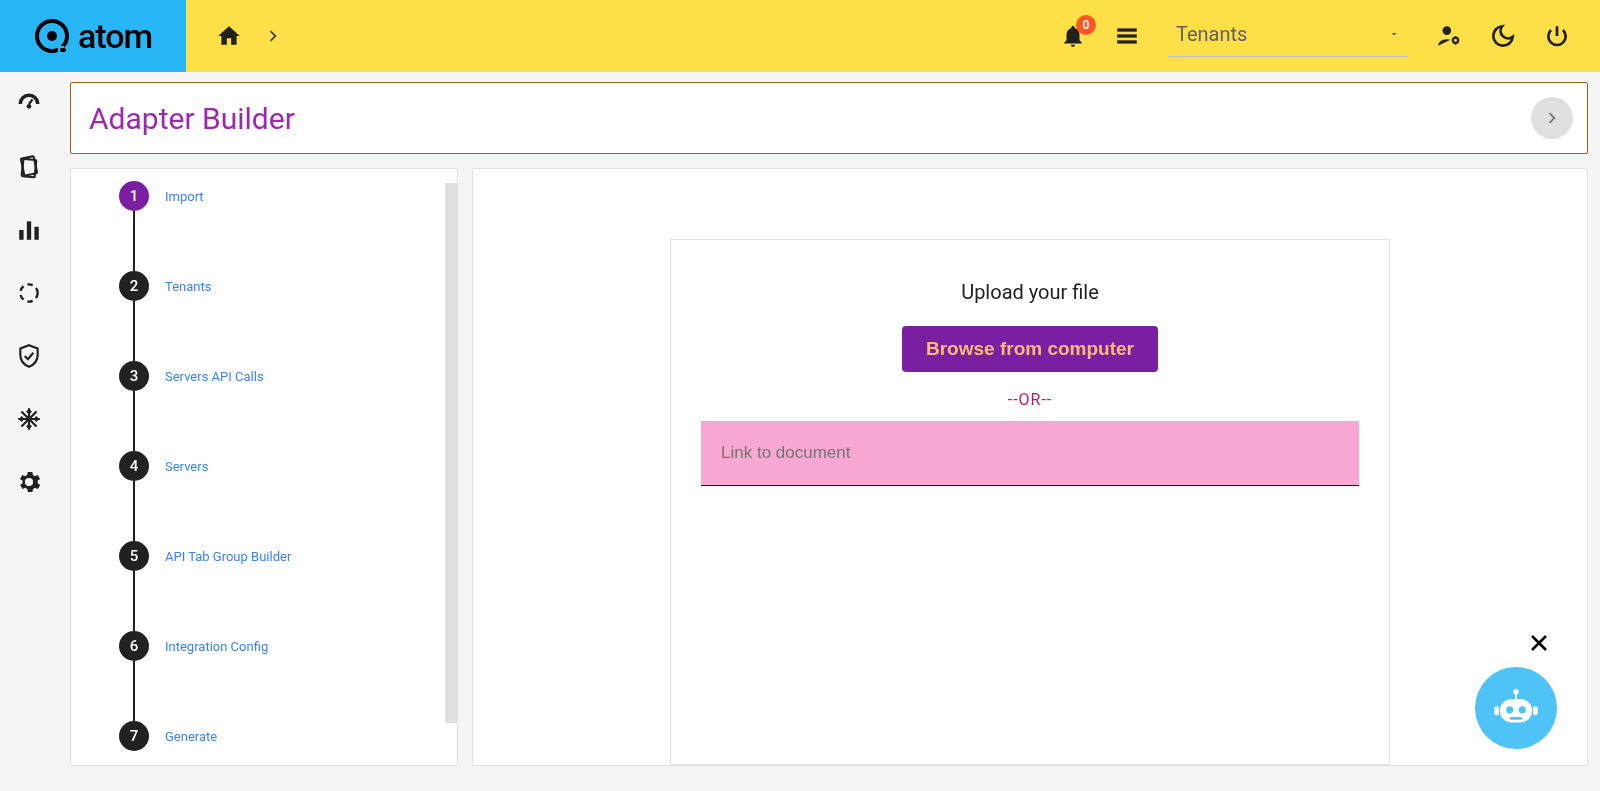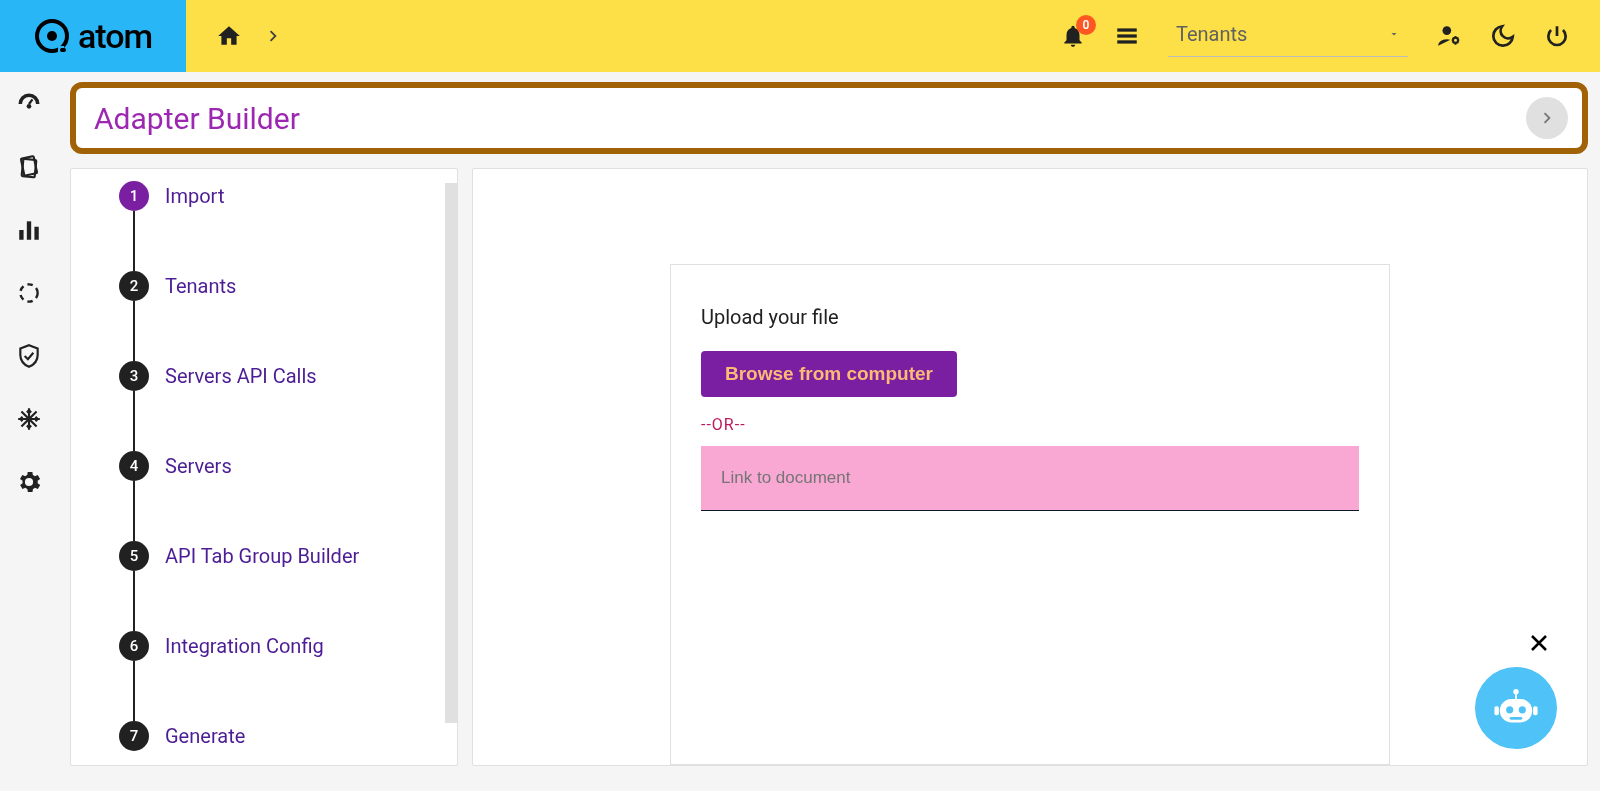--- a/index.html
+++ b/index.html
@@ -98,22 +98,22 @@
   padding-top: 18px;
   gap: 35px;
 }
 .sidenav .icon-btn { width: 28px; height: 28px; }
 .content {
   flex: 1;
   padding: 10px 12px 0 12px;
 }
 .title-card {
   background: #fff;
-  border: 6px solid #a16207;
-  border-radius: 12px;
+  border: 1px solid #a16207;
+  border-radius: 2px;
   height: 72px;
   display: flex;
   align-items: center;
   padding: 0 18px;
   position: relative;
 }
 .title-text {
   color: #9c27b0;
   font-size: 30px;
   font-weight: 400;
@@ -183,43 +183,43 @@
   color: #fff;
   font-size: 15px;
   font-weight: 500;
   display: flex;
   align-items: center;
   justify-content: center;
   z-index: 2;
 }
 .step-num.active { background: #7b1fa2; }
 .step-label {
-  font-size: 20px;
-  color: #4c1d95;
+  font-size: 13px;
+  color: #3b82f6;
 }
 .step-gap {
   height: 56px;
   position: relative;
 }
 .step-gap::before {
   content: "";
   position: absolute;
   left: 14px;
   top: -2px;
   bottom: -2px;
   width: 2px;
   background: #212121;
 }
 .upload-box {
-  margin-top: 95px;
+  margin-top: 70px;
   width: 720px;
   border: 1px solid #e0e0e0;
   display: flex;
   flex-direction: column;
-  align-items: flex-start;
+  align-items: center;
   padding: 40px 30px 30px 30px;
 }
 .upload-title {
   font-size: 20px;
   color: #212121;
   margin-bottom: 22px;
 }
 .browse-btn {
   background: #7b1fa2;
   color: #fdba74;

